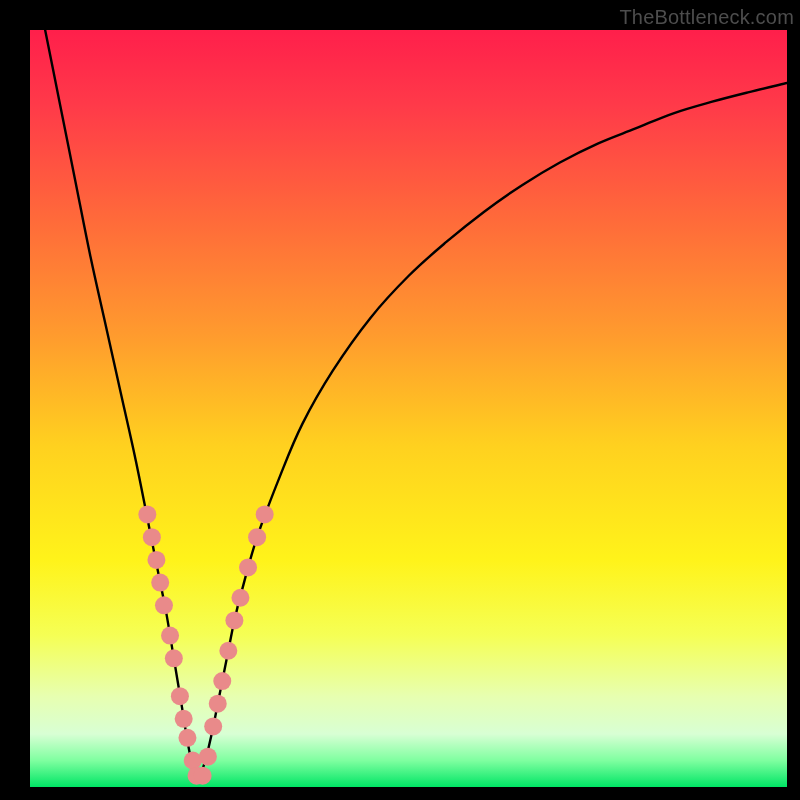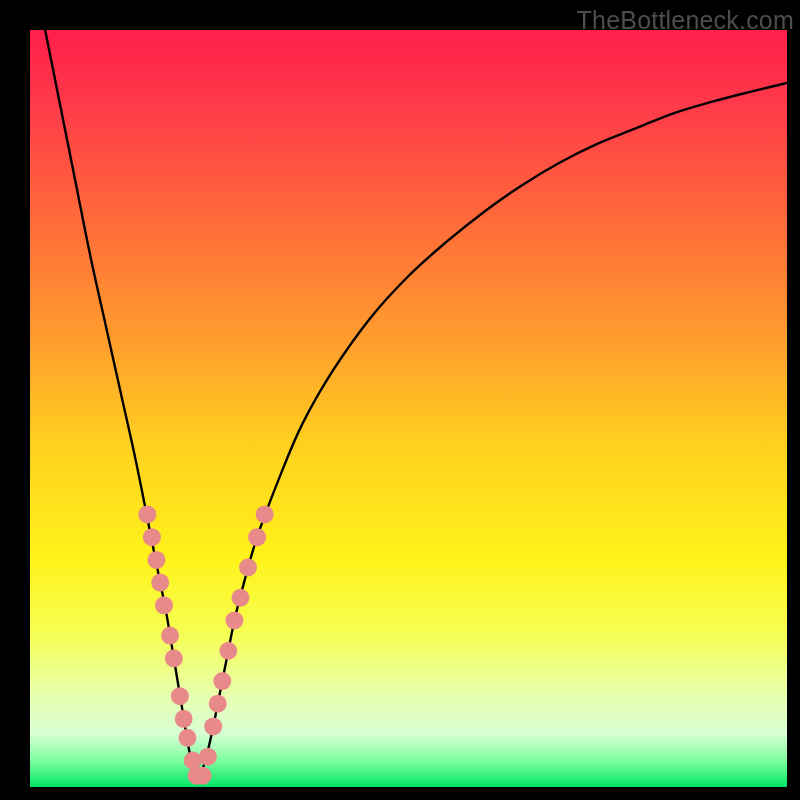--- a/index.html
+++ b/index.html
@@ -79,14 +79,14 @@
             <circle cx="198.33" cy="620.74" r="9" fill="#e98a8a"></circle>
             <circle cx="204.39" cy="590.46" r="9" fill="#e98a8a"></circle>
             <circle cx="210.45" cy="567.75" r="9" fill="#e98a8a"></circle>
             <circle cx="218.02" cy="537.47" r="9" fill="#e98a8a"></circle>
             <circle cx="227.10" cy="507.19" r="9" fill="#e98a8a"></circle>
             <circle cx="234.67" cy="484.48" r="9" fill="#e98a8a"></circle>
           </g>
         </g>
       </svg>
   </div>
-  <div class="watermark" style="font-size: 25px; top: 6px; right: 6px;">TheBottleneck.com</div>
+  <div class="watermark" style="font-size: 20px; top: 6px; right: 6px;">TheBottleneck.com</div>
 </div>
 
 </body></html>

